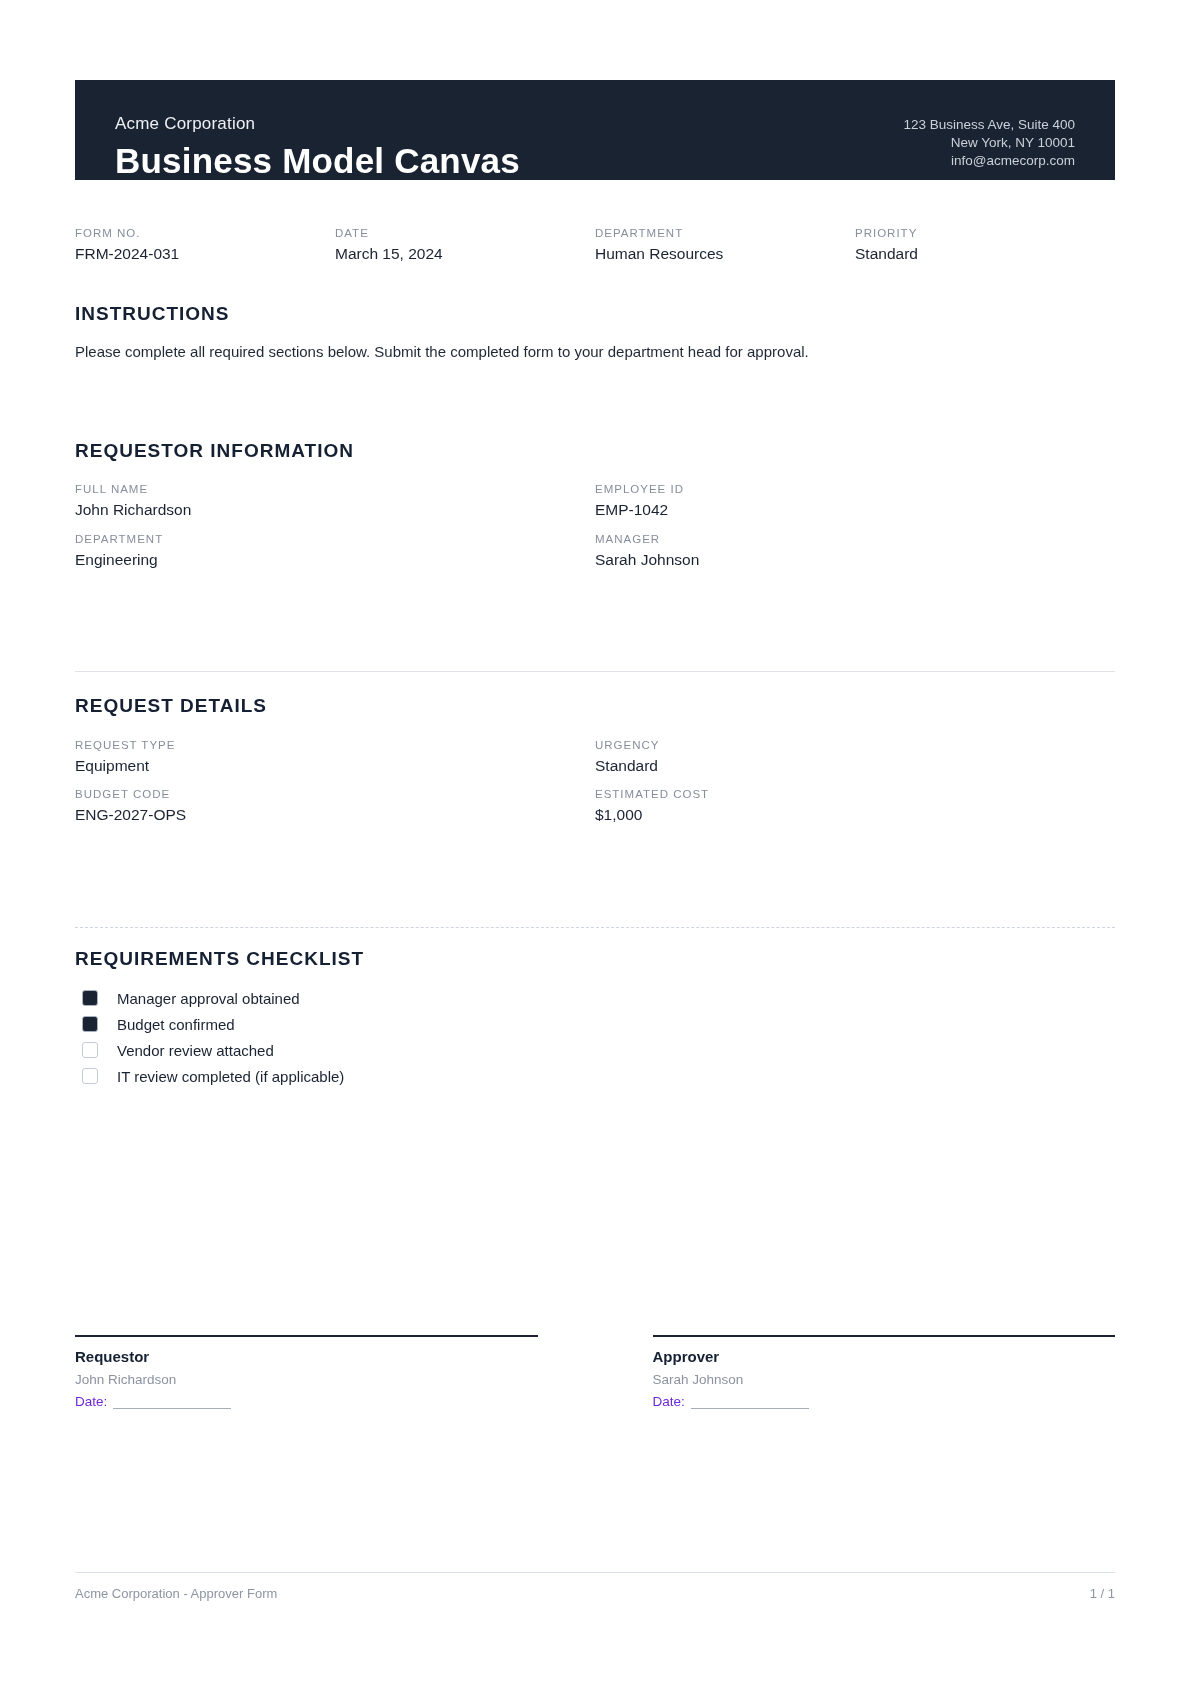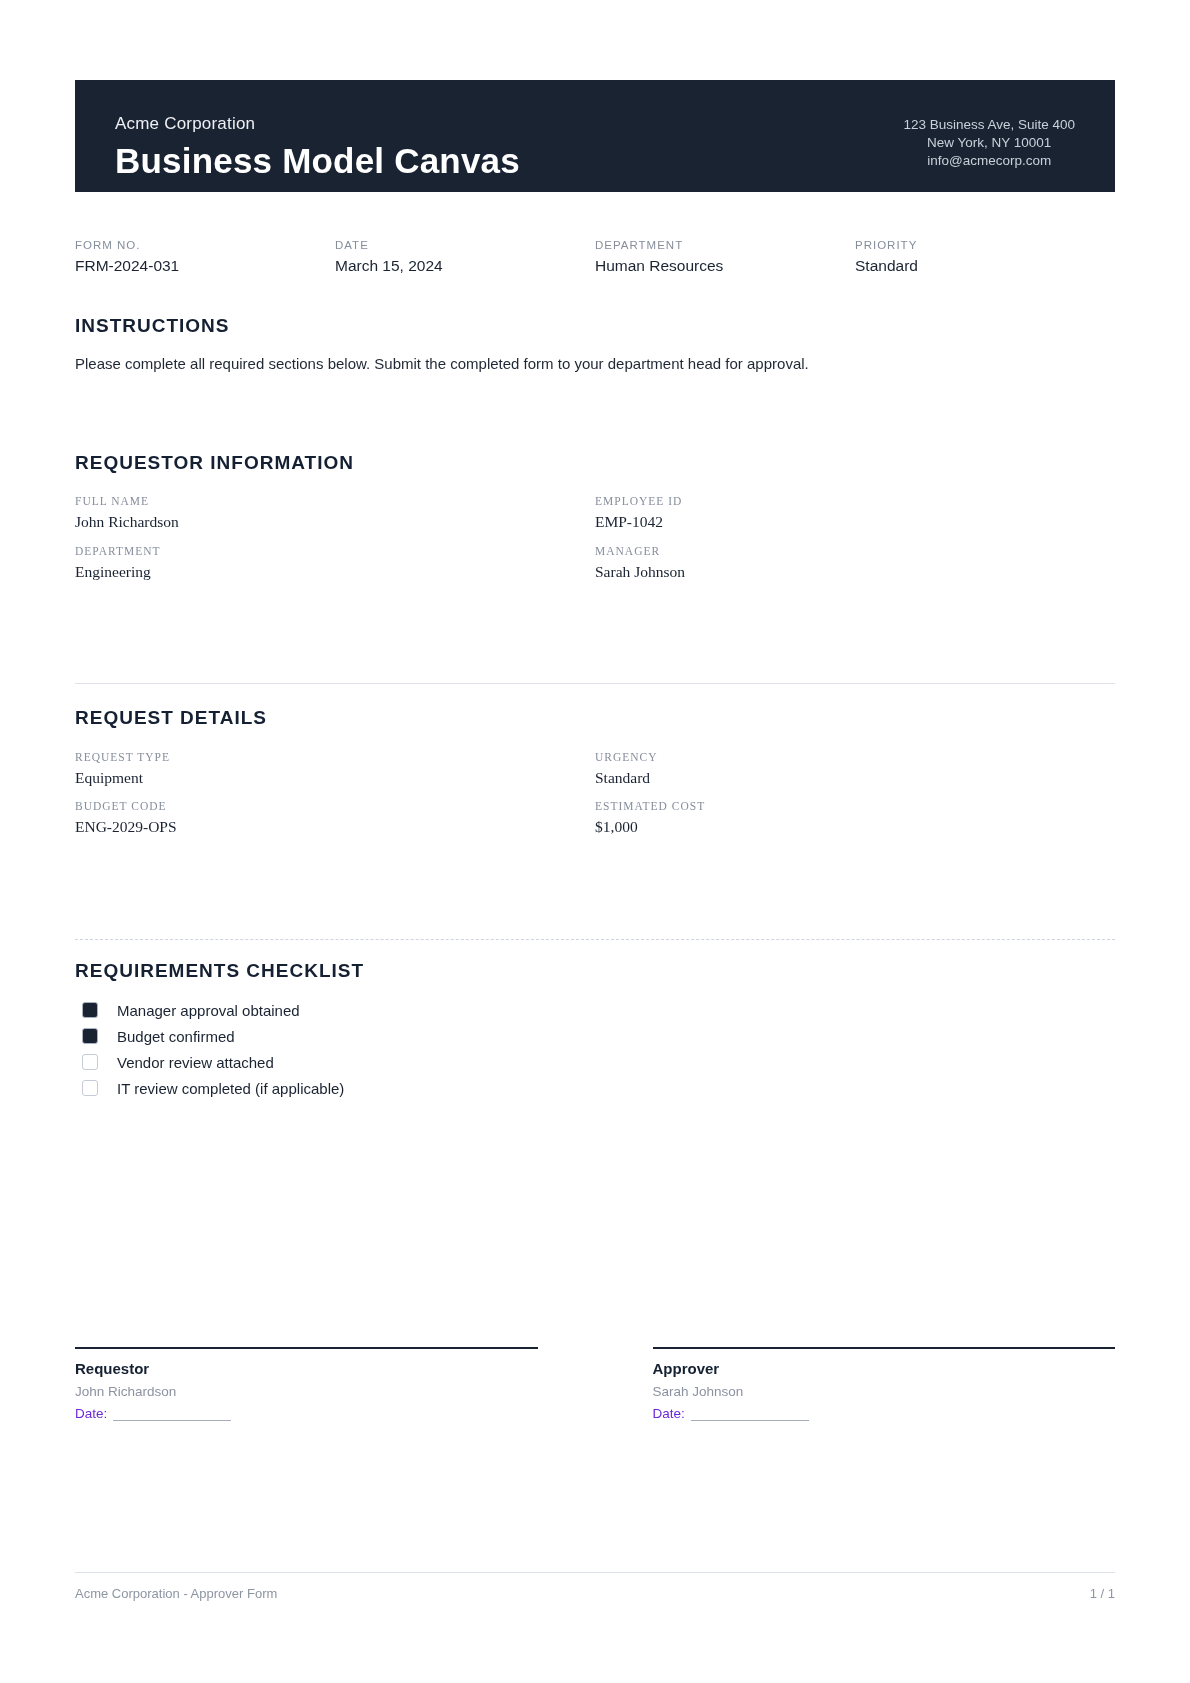--- a/index.html
+++ b/index.html
@@ -9,30 +9,30 @@
     font-family: "Liberation Sans", "DejaVu Sans", sans-serif;
     color: #1a2332;
     position: relative;
     overflow: hidden;
   }
   .page { width: 1040px; margin: 0 auto; }
 
   
   .header-band {
     margin-top: 80px;
-    height: 112px;
+    height: 100px;
     background: #1a2332;
     padding: 34px 40px 12px 40px;
     display: flex;
     justify-content: space-between;
   }
   .header-left { display: flex; flex-direction: column; justify-content: flex-start; }
   .company-name { font-size: 17px; color: #eef0f4; letter-spacing: 0.2px; margin-bottom: 9px; }
   .doc-title { font-size: 35px; font-weight: bold; color: #ffffff; line-height: 1.05; letter-spacing: 0.2px; }
-  .header-right { text-align: center; font-size: 13.5px; color: #c9d0da; line-height: 1.32; padding-top: 2px; }
+  .header-right { text-align: right; font-size: 13.5px; color: #c9d0da; line-height: 1.32; padding-top: 2px; }
 
   
   .meta-row {
     margin-top: 47px;
     display: grid;
     grid-template-columns: repeat(4, 1fr);
   }
   .field-label {
     font-size: 11.5px; color: #868e9c; letter-spacing: 1px;
     text-transform: uppercase; margin-bottom: 6px;
@@ -46,21 +46,20 @@
   }
   .instructions-heading { margin-top: 40px; }
   .instructions-body { margin-top: 17px; font-size: 15px; color: #1f2835; line-height: 1.3; }
 
   .requestor-heading { margin-top: 78px; }
   .fields-grid {
     margin-top: 21px;
     display: grid;
     grid-template-columns: 1fr 1fr;
     row-gap: 14px;
-    font-family: Liberation Serif, serif;
   }
   .divider-solid { margin-top: 102px; border: none; border-top: 1px solid #dfe3e9; }
   .details-heading { margin-top: 23px; }
   .fields-grid.details { margin-top: 22px; row-gap: 13px; }
   .divider-dashed { margin-top: 103px; border: none; border-top: 1px dashed #cfd5de; }
 
   .checklist-heading { margin-top: 20px; }
   .checklist { margin-top: 20px; list-style: none; }
   .checklist-item { display: flex; align-items: center; margin-bottom: 9px; }
   .checkbox {
@@ -160,21 +159,21 @@
     <div>
       <div class="field-label">REQUEST TYPE</div>
       <div class="field-value">Equipment</div>
     </div>
     <div>
       <div class="field-label">URGENCY</div>
       <div class="field-value">Standard</div>
     </div>
     <div>
       <div class="field-label">BUDGET CODE</div>
-      <div class="field-value">ENG-2029-OPS</div>
+      <div class="field-value">ENG-2027-OPS</div>
     </div>
     <div>
       <div class="field-label">ESTIMATED COST</div>
       <div class="field-value">$1,000</div>
     </div>
   </div>
 
   <hr class="divider-dashed">
 
   <div class="section-heading checklist-heading">REQUIREMENTS CHECKLIST</div>

